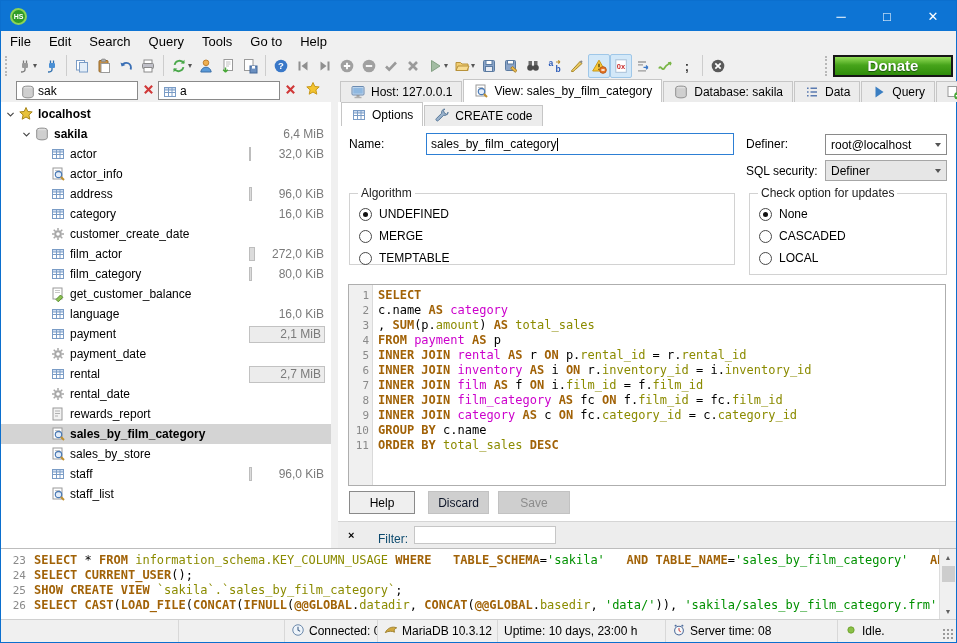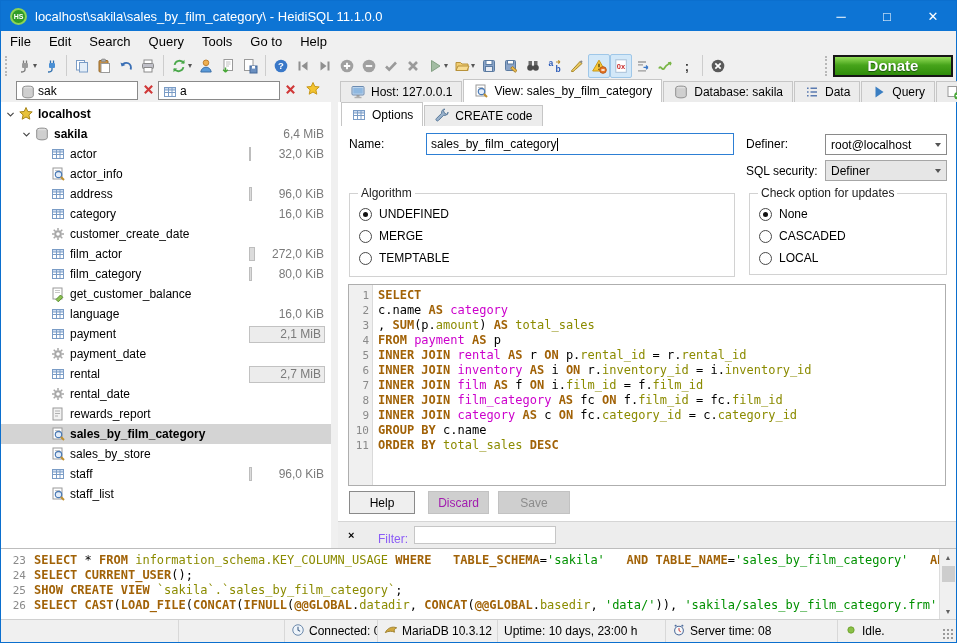--- a/index.html
+++ b/index.html
@@ -99,26 +99,26 @@
   .cl { height:15px; line-height:15px; white-space:pre; padding-left:5px;
     font-family:"DejaVu Sans Mono", monospace; font-size:12px; }
   .tk-kw { color:#a16207; font-weight:bold; }
   .tk-tbl { color:#cc00cc; }
   .tk-id { color:#8b8b00; }
   .tk-str { color:#009000; }
   .tk-pl { color:#000; }
 
   .btn { position:absolute; height:23px; display:flex; align-items:center; justify-content:center; border:1px solid; font-size:12px; }
   .btn-help { left:11px; top:365px; width:66px; background:#efefef; border-color:#8a8a8a; color:#000; }
-  .btn-discard { left:90px; top:365px; width:61px; background:#cfcfcf; border-color:#c2c2c2; color:#a21caf; }
+  .btn-discard { left:90px; top:365px; width:61px; background:#cfcfcf; border-color:#c2c2c2; color:#0f172a; }
   .btn-save { left:160px; top:365px; width:72px; background:#cfcfcf; border-color:#c2c2c2; color:#8c8c8c; }
 
   .filterstrip { height:27px; background:#ededed; border-top:1px solid #d5d5d5; display:flex; align-items:center; flex-shrink:0; padding-left:10px; }
   .fs-close { font-weight:bold; font-size:11px; width:20px; }
-  .fs-label { color:#8b5cf6; margin:8px 6px 0 10px; }
+  .fs-label { color:#0c4a6e; margin:8px 6px 0 10px; }
   .fs-input { width:142px; height:18px; background:#fff; border:1px solid #c6c6c6; }
 
   
   .logpane { height:71px; background:#fff; border-top:1px solid #bdbdbd; display:flex; flex-shrink:0; }
   .loggutter { width:28px; padding-top:4px; flex-shrink:0; }
   .logcol { flex:1; padding-top:4px; overflow:hidden; }
   .logscroll { width:17px; background:#f0f0f0; border-left:1px solid #dcdcdc; display:flex; flex-direction:column; align-items:center; flex-shrink:0; }
   .sarrow { height:16px; width:100%; display:flex; align-items:center; justify-content:center; font-size:7px; color:#606060; }
   .sthumb { width:13px; height:16px; background:#cdcdcd; margin-top:1px; }
   .sfill { flex:1; }
@@ -133,21 +133,20 @@
   .resize-grip { position:absolute; right:2px; bottom:2px; width:12px; height:12px;
     background-image:radial-gradient(#9a9a9a 1.2px, transparent 1.3px); background-size:4px 4px; background-position:bottom right; }
 </style>
 </head>
 <body>
 
 <div class="window">
 
   <div class="titlebar">
     <div class="app-icon">HS</div>
-    <div class="title-text">localhost\sakila\sales_by_film_category\ - HeidiSQL 11.1.0.0</div>
     <div class="win-controls">
       <div class="win-btn">─</div>
       <div class="win-btn">□</div>
       <div class="win-btn">✕</div>
     </div>
   </div>
 
   <div class="menubar">
       <div class="menu-item">File</div>
       <div class="menu-item">Edit</div>
@@ -748,21 +747,21 @@
         <div class="combo" style="left:487px;top:8px;width:122px;">
           <span>root@localhost</span>
           <span class="arr"></span>
         </div>
         <div class="flabel" style="left:408px;top:34px;">SQL security:</div>
         <div class="combo gray" style="left:487px;top:34px;width:122px;">
           <span>Definer</span>
           <span class="arr"></span>
         </div>
 
-        <div class="groupbox" style="left:11px;top:67px;width:386px;height:84px;">
+        <div class="groupbox" style="left:11px;top:67px;width:386px;height:72px;">
           <div class="gb-title">Algorithm</div>
           <div>
               <div class="radio-row">
                 <span class="radio on"></span>
                 <span>UNDEFINED</span>
               </div>
               <div class="radio-row">
                 <span class="radio"></span>
                 <span>MERGE</span>
               </div>

